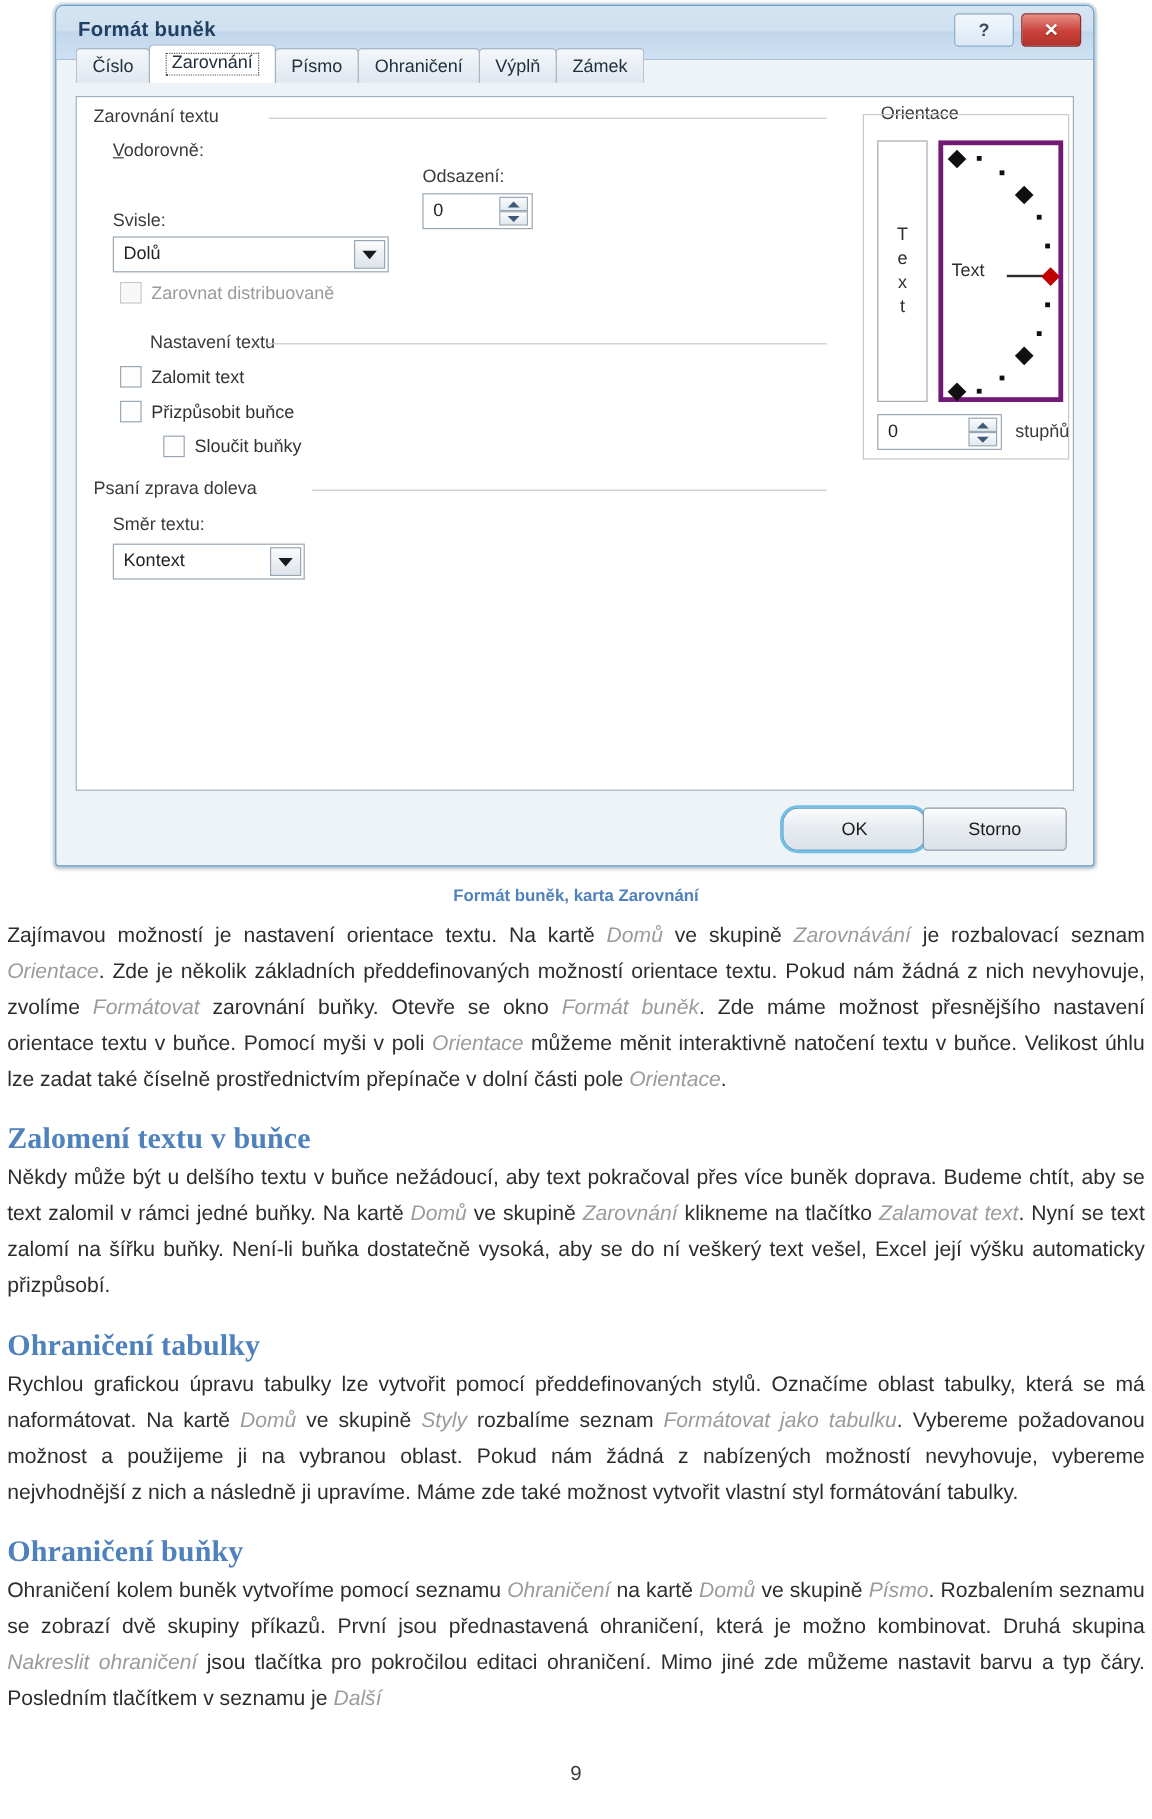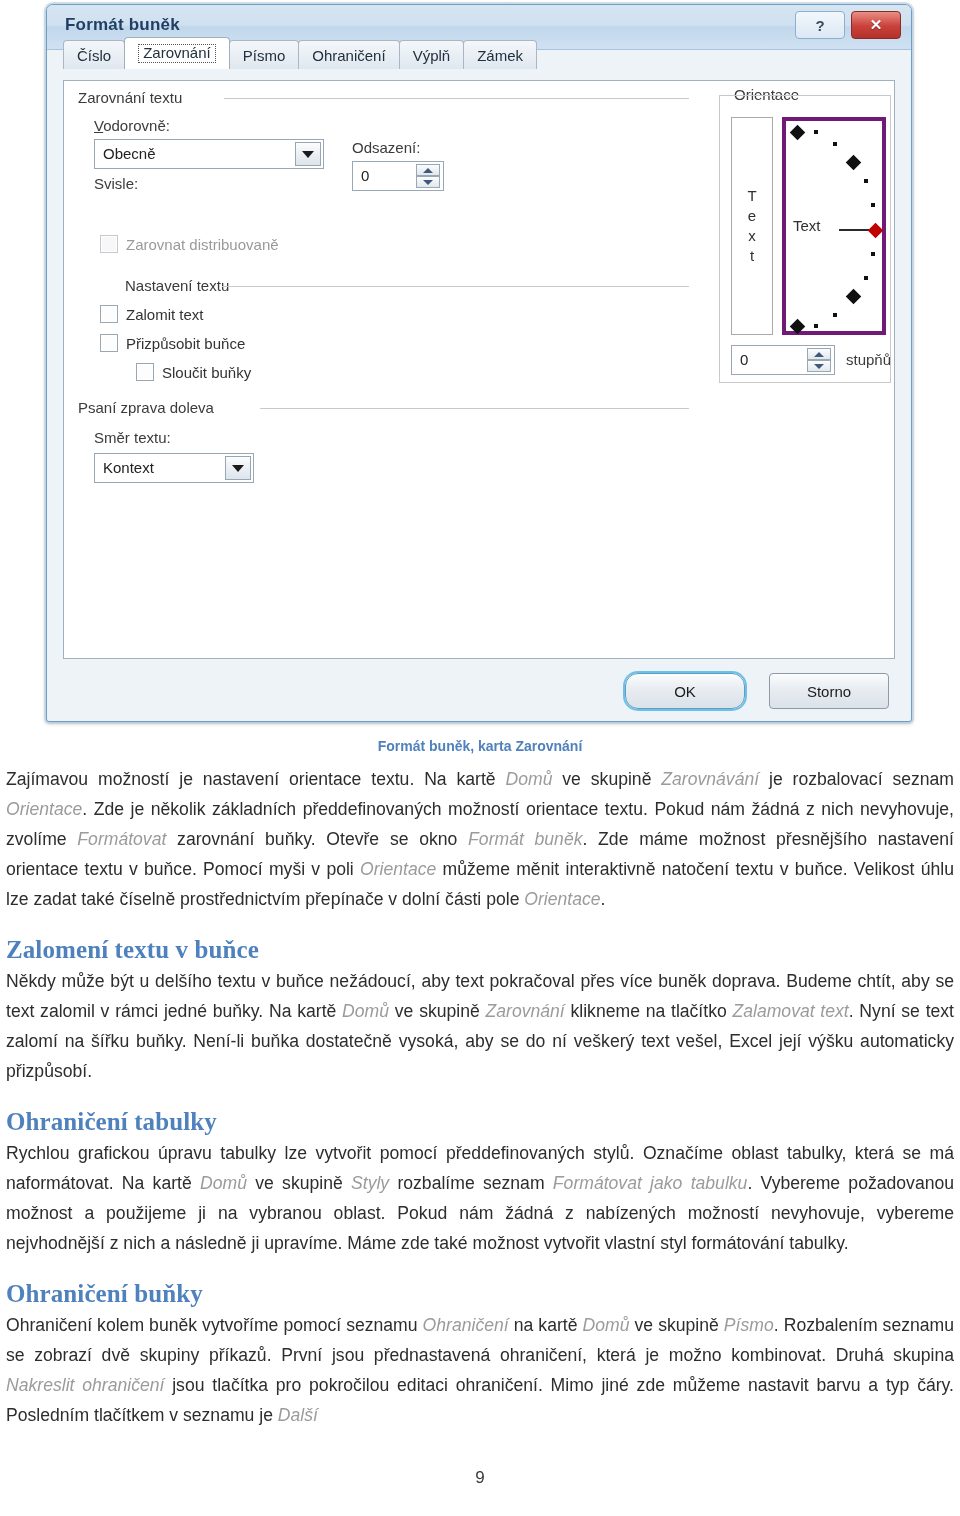--- a/index.html
+++ b/index.html
@@ -250,28 +250,28 @@
         </div>
     </div>
 
     <div class="panel">
 
       <div class="fieldlabel" style="left:14px;top:8px;">Zarovnání textu</div>
       <div class="grouprule" style="left:160px;top:17px;width:465px;"></div>
 
       <div class="fieldlabel" style="left:30px;top:36px;"><span class="uline">V</span><span>odorovně:</span></div>
 
-      <div class="combo" style="left:30px;top:58px;width:230px;">
-        <div class="val">Obecně</div>
+
+      <div class="fieldlabel" style="left:30px;top:94px;">Svisle:</div>
+      <div class="combo" style="left:30px;top:116px;width:230px;">
+        <div class="val">Dolů</div>
         <div class="arrowbox">
             <div class="caret-dn"></div>
           </div>
       </div>
-
-      <div class="fieldlabel" style="left:30px;top:94px;">Svisle:</div>
 
       <div class="fieldlabel" style="left:288px;top:58px;">Odsazení:</div>
       <div class="spin" style="left:288px;top:80px;width:92px;">
         <div class="val">0</div>
         <div class="btns">
           <div>
               <span class="tri-up"></span>
             </div>
           <div>
               <span class="tri-dn"></span>
@@ -352,21 +352,21 @@
             </div>
           <div>
               <span class="tri-dn"></span>
             </div>
         </div>
       </div>
       <div class="deg-label">stupňů</div>
     </div>
 
     <div class="footer">
-      <div class="dlgbtn default" style="left:578px;border-radius:13px;">OK</div>
+      <div class="dlgbtn default" style="left:605px;border-radius:13px;">OK</div>
       <div class="dlgbtn" style="left:722px;">Storno</div>
     </div>
 
   </div>
 </div>
 
 <div class="caption">Formát buněk, karta Zarovnání</div>
 
 <div class="content">
   <p class="body"><span>Zajímavou možností je nastavení orientace textu. Na kartě </span><span class="it">Domů</span><span> ve skupině </span><span class="it">Zarovnávání</span><span> je rozbalovací seznam </span><span class="it">Orientace</span><span>. Zde je několik základních předdefinovaných možností orientace textu. Pokud nám žádná z nich nevyhovuje, zvolíme </span><span class="it">Formátovat</span><span> zarovnání buňky. Otevře se okno </span><span class="it">Formát buněk</span><span>. Zde máme možnost přesnějšího nastavení orientace textu v buňce. Pomocí myši v poli </span><span class="it">Orientace</span><span> můžeme měnit interaktivně natočení textu v buňce. Velikost úhlu lze zadat také číselně prostřednictvím přepínače v dolní části pole </span><span class="it">Orientace</span><span>.</span></p>

